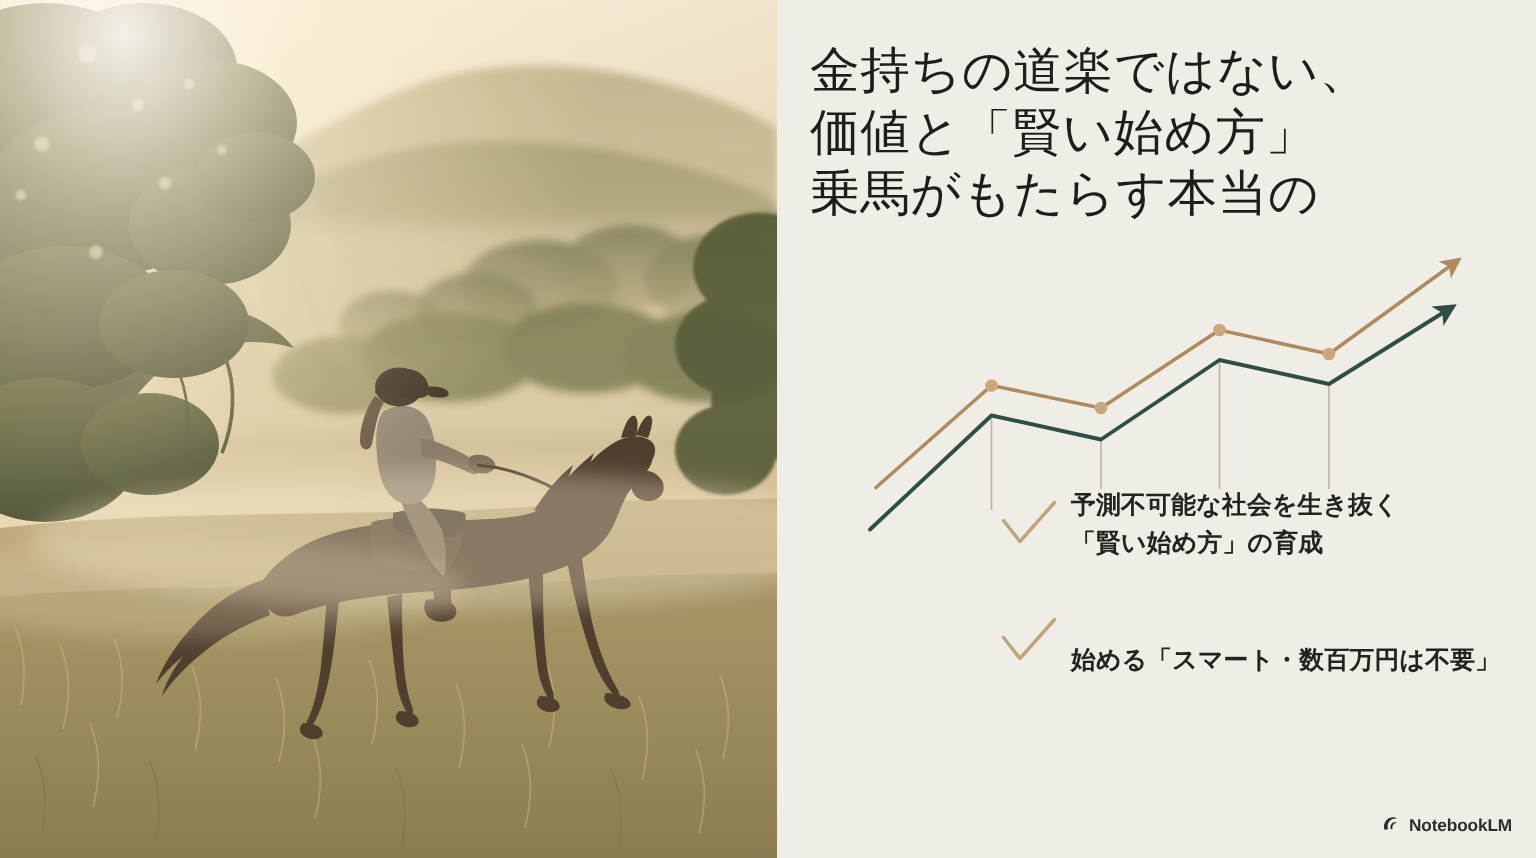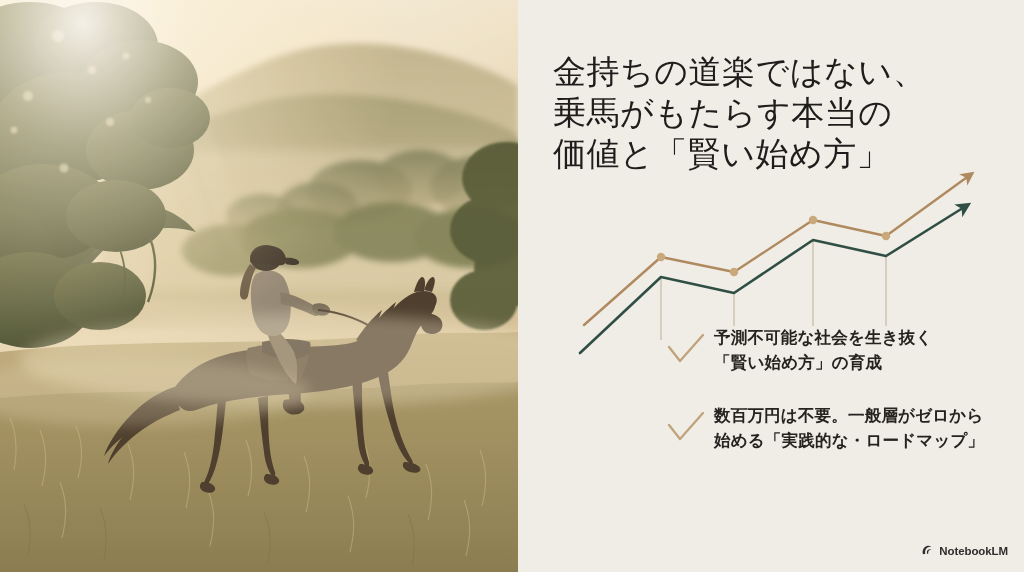--- a/index.html
+++ b/index.html
@@ -40,24 +40,23 @@
     position: absolute;
     left: 518px;
     top: 0;
     width: 506px;
     height: 572px;
     background: #f0ede7;
   }
 
   .title-block {
     position: absolute;
-    left: 35px;
+    left: 22px;
     top: 28px;
     width: 440px;
-    margin-top: 24px;
   }
   .title-line {
     font-family: "Liberation Serif", "DejaVu Serif", serif;
     font-size: 33px;
     line-height: 41px;
     letter-spacing: 0.5px;
     color: #1e1d1b;
     white-space: nowrap;
     font-weight: 400;
   }
@@ -364,22 +363,22 @@
 
       <ellipse cx="300" cy="360" rx="280" ry="46" fill="#f3e6c8" opacity="0.35" filter="url(#heavyBlur)"></ellipse>
       <ellipse cx="130" cy="392" rx="180" ry="34" fill="#f0e2c0" opacity="0.25" filter="url(#heavyBlur)"></ellipse>
     </svg>
   </div>
 
   <div class="content-panel">
 
     <div class="title-block">
       <div class="title-line">金持ちの道楽ではない、</div>
+      <div class="title-line">価値と「賢い始め方」</div>
       <div class="title-line">乗馬がもたらす本当の</div>
-      <div class="title-line">価値と「賢い始め方」</div>
     </div>
 
     <svg class="chart-svg" viewBox="0 0 506 572">
       <defs>
         <marker id="arrowTan" viewBox="0 0 12 12" refX="7" refY="6" markerWidth="7" markerHeight="7" orient="auto-start-reverse">
           <path d="M1,1 L11,6 L1,11 L3.6,6 Z" fill="#b08a5f"></path>
         </marker>
         <marker id="arrowGreen" viewBox="0 0 12 12" refX="7" refY="6" markerWidth="7" markerHeight="7" orient="auto-start-reverse">
           <path d="M1,1 L11,6 L1,11 L3.6,6 Z" fill="#2f4f45"></path>
         </marker>
@@ -419,22 +418,22 @@
       </div>
 
 
       <div class="bullet-row">
         <span class="check-slot">
           <svg class="check-svg" width="40" height="34" viewBox="0 0 40 34">
             <path d="M3,14 L14,28 L37,2" fill="none" stroke="#bfa47b" stroke-width="2.3" stroke-linecap="round" stroke-linejoin="round"></path>
           </svg>
         </span>
         <span class="bullet-text">
-          <span>数百万円は不要。一般層がゼロから</span><br>
-          <span>始める「実践的な・ロードマップ」</span>
+          <br>
+          <span>始める「スマート・数百万円は不要」</span>
         </span>
       </div>
 
     </div>
 
     <div class="footer-logo">
       <span>
         <svg width="13" height="12" viewBox="0 0 13 12">
           <path d="M2,10.2 C1.2,8.2 1.6,5.4 3.4,3.6 C5.4,1.6 8.4,1.3 10.4,2.8
                    C8.8,2.4 6.9,2.9 5.6,4.2 C4.1,5.7 3.7,7.9 4.4,9.8 Z" fill="#2e2d2b"></path>

